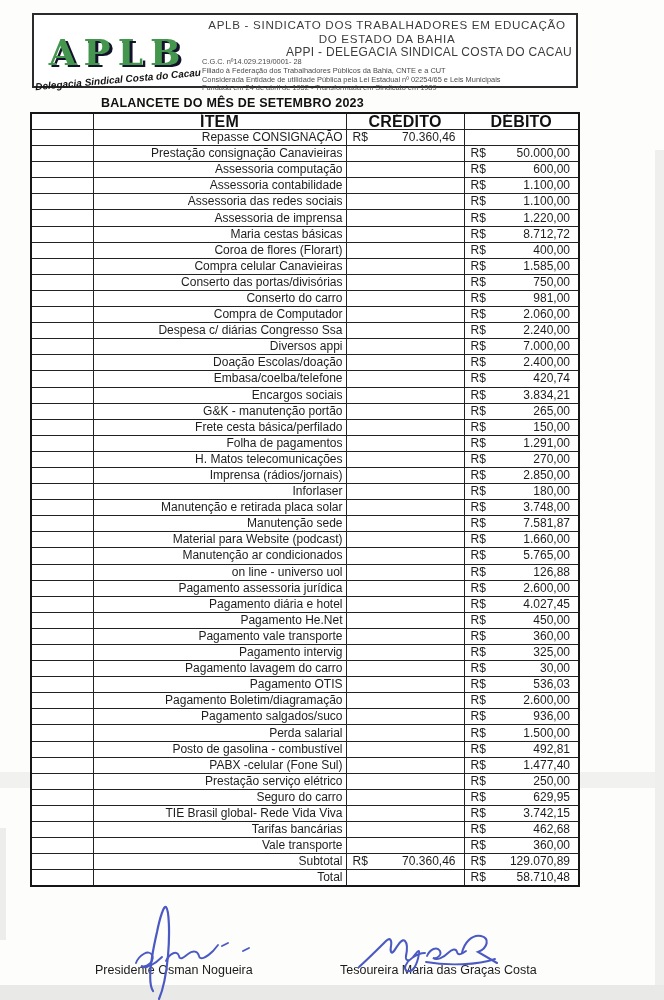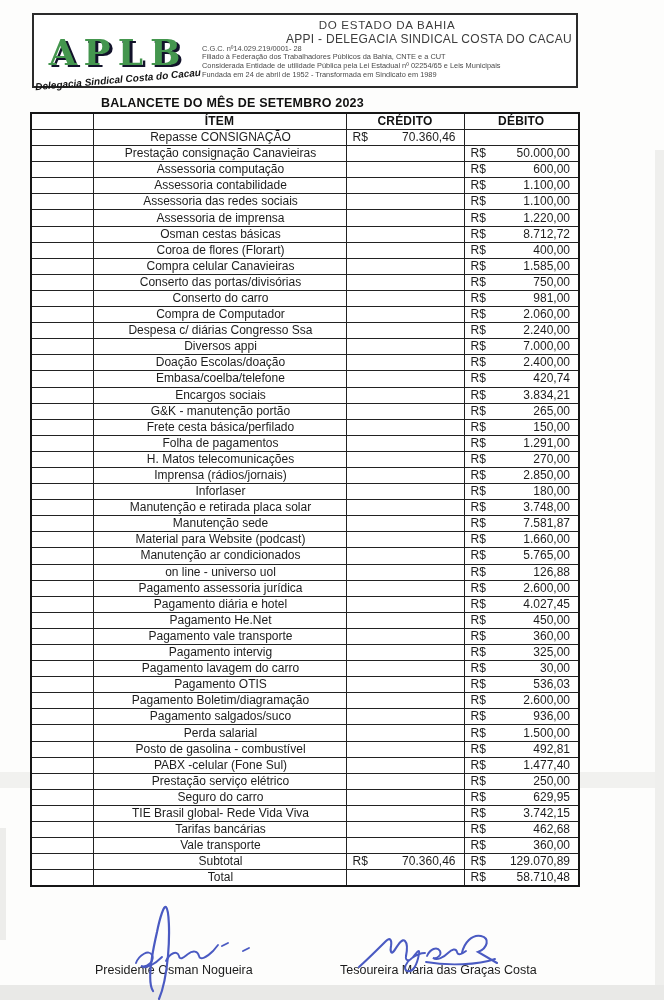--- a/index.html
+++ b/index.html
@@ -44,26 +44,26 @@
   
   table.balancete{
     position:absolute;left:30px;top:112px;width:548px;
     border-collapse:collapse;table-layout:fixed;background:#fff;
     font-size:12px;color:#1d1d1d;border:2px solid #161616;
   }
   .balancete th,.balancete td{
     border:1px solid #222;height:16.1px;padding:0 3px;box-sizing:border-box;
     line-height:15px;overflow:hidden;white-space:nowrap;
   }
-  .balancete th{font-size:12px;font-weight:bold;text-align:center;letter-spacing:0.2px;color:#111;}
+  .balancete th{font-size:16px;font-weight:bold;text-align:center;letter-spacing:0.2px;color:#111;}
   .col-blank{width:62px;}
   .col-item{width:253px;}
   .col-credito{width:118px;}
   .col-debito{width:115px;}
-  td.cell-item{padding-left:5px;text-align:center;}
+  td.cell-item{padding-left:5px;text-align:right;}
   td.cell-money{padding:0 8px 0 6px;}
   td.cell-money .cur{float:left;}
   td.cell-money .amt{float:right;}
 
   
   .sig-label{position:absolute;top:963px;font-size:12.5px;color:#1b1b1b;}
   .sig-president{left:95px;}
   .sig-treasurer{left:340px;}
   svg.sig-ink{position:absolute;left:0;top:0;width:664px;height:1000px;pointer-events:none;}
 </style>
@@ -75,20 +75,21 @@
 <div class="band-bottom"></div>
 <div class="band-right"></div>
 <div class="band-left"></div>
 
 <div class="letterhead">
   <div class="logo-block">
     <div class="logo-acronym">APLB</div>
     <div class="logo-tagline">Delegacia Sindical Costa do Cacau</div>
   </div>
   <div class="lh-text">
+    <div class="lh-line1">APLB - SINDICATO DOS TRABALHADORES EM EDUCAÇÃO</div>
     <div class="lh-line2">DO ESTADO DA BAHIA</div>
     <div class="lh-subtitle">APPI - DELEGACIA SINDICAL COSTA DO CACAU</div>
     <div class="lh-small">C.G.C. nº14.029.219/0001- 28</div>
     <div class="lh-small">Filiado à Federação dos Trabalhadores Públicos da Bahia, CNTE e a CUT</div>
     <div class="lh-small">Considerada Entidade de utilidade Pública pela Lei Estadual nº 02254/65 e Leis Municipais</div>
     <div class="lh-small">Fundada em 24 de abril de 1952 - Transformada em Sindicato em 1989</div>
   </div>
 </div>
 
 <div class="sheet-title">BALANCETE DO MÊS DE SETEMBRO 2023</div>
@@ -158,21 +159,21 @@
         <td></td>
         <td class="cell-item">Assessoria de imprensa</td>
         <td class="cell-money"></td>
         <td class="cell-money">
           <span class="cur">R$</span>
           <span class="amt">1.220,00</span>
         </td>
       </tr>
       <tr>
         <td></td>
-        <td class="cell-item">Osman cestas básicas</td>
+        <td class="cell-item">Maria cestas básicas</td>
         <td class="cell-money"></td>
         <td class="cell-money">
           <span class="cur">R$</span>
           <span class="amt">8.712,72</span>
         </td>
       </tr>
       <tr>
         <td></td>
         <td class="cell-item">Coroa de flores (Florart)</td>
         <td class="cell-money"></td>

